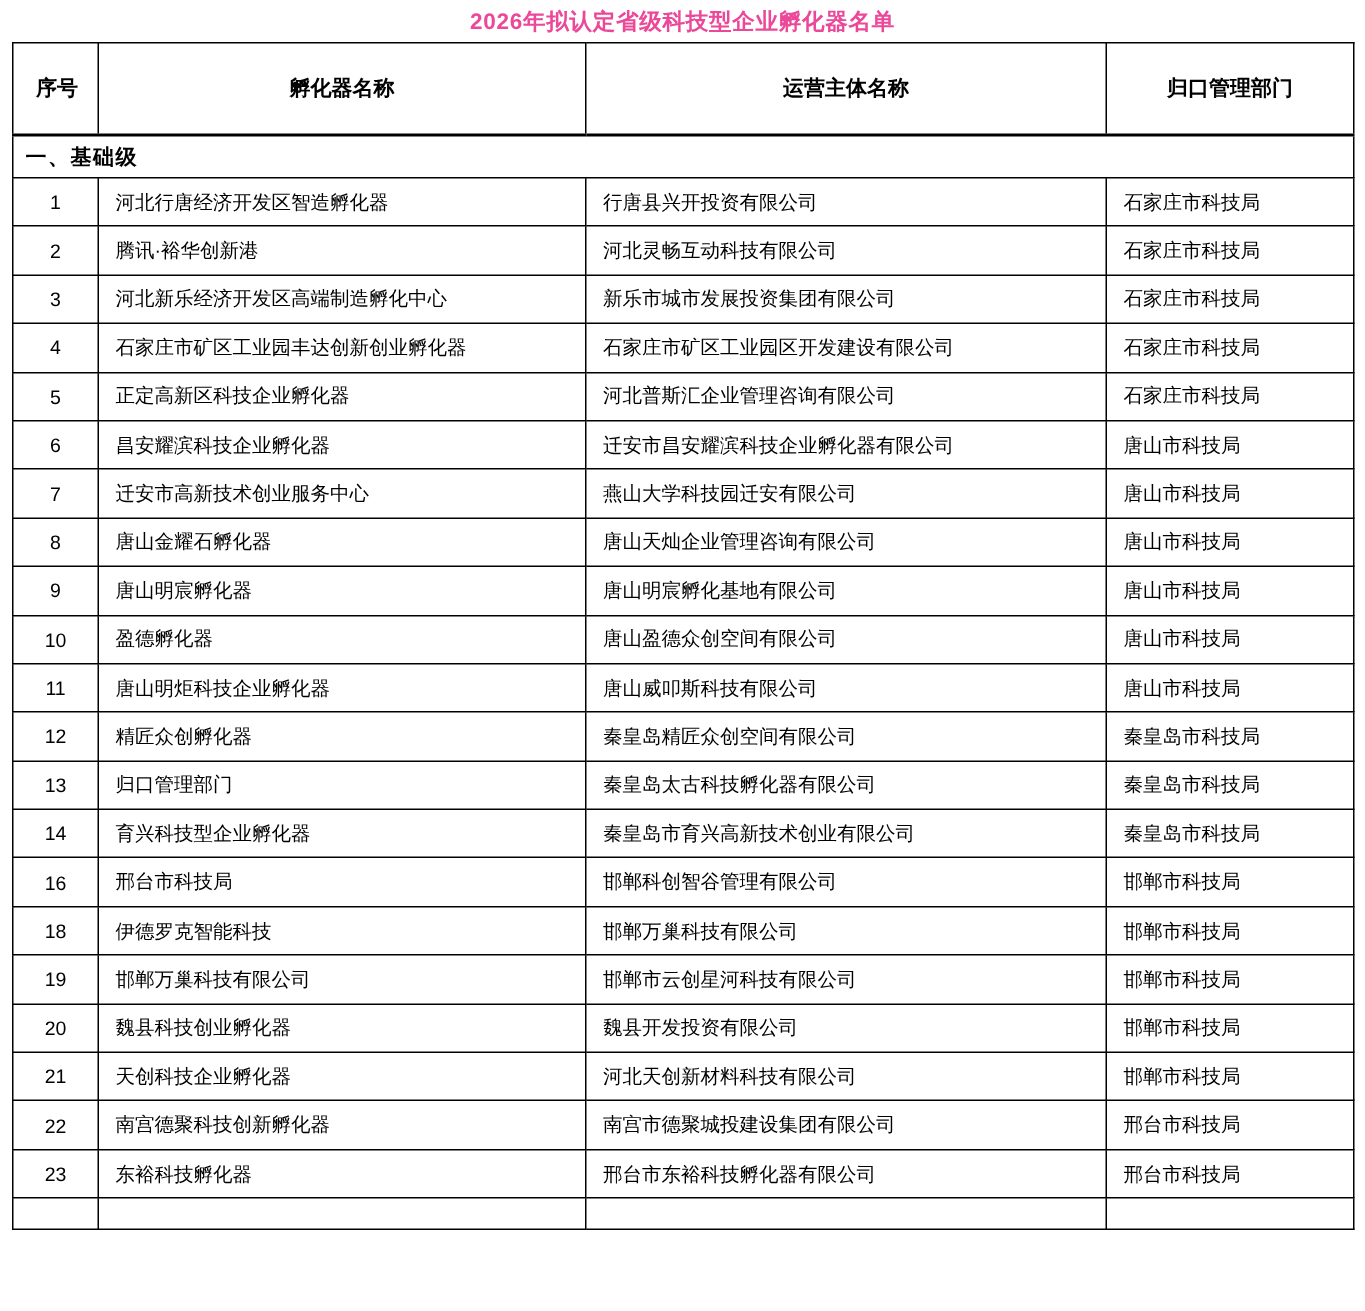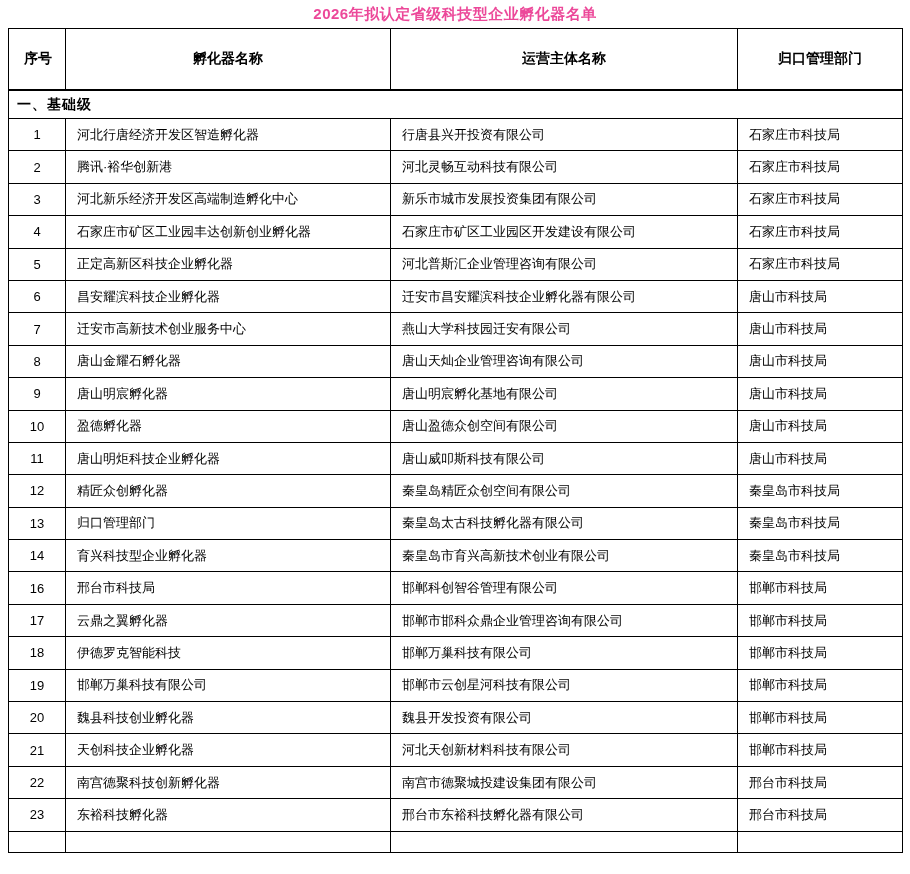--- a/index.html
+++ b/index.html
@@ -176,26 +176,20 @@
           <td class="txt">秦皇岛市育兴高新技术创业有限公司</td>
           <td class="txt">秦皇岛市科技局</td>
         </tr>
         <tr class="data-row">
           <td class="seq">16</td>
           <td class="txt">邢台市科技局</td>
           <td class="txt">邯郸科创智谷管理有限公司</td>
           <td class="txt">邯郸市科技局</td>
         </tr>
         <tr class="data-row">
-          <td class="seq">17</td>
-          <td class="txt">云鼎之翼孵化器</td>
-          <td class="txt">邯郸市邯科众鼎企业管理咨询有限公司</td>
-          <td class="txt">邯郸市科技局</td>
-        </tr>
-        <tr class="data-row">
           <td class="seq">18</td>
           <td class="txt">伊德罗克智能科技</td>
           <td class="txt">邯郸万巢科技有限公司</td>
           <td class="txt">邯郸市科技局</td>
         </tr>
         <tr class="data-row">
           <td class="seq">19</td>
           <td class="txt">邯郸万巢科技有限公司</td>
           <td class="txt">邯郸市云创星河科技有限公司</td>
           <td class="txt">邯郸市科技局</td>

